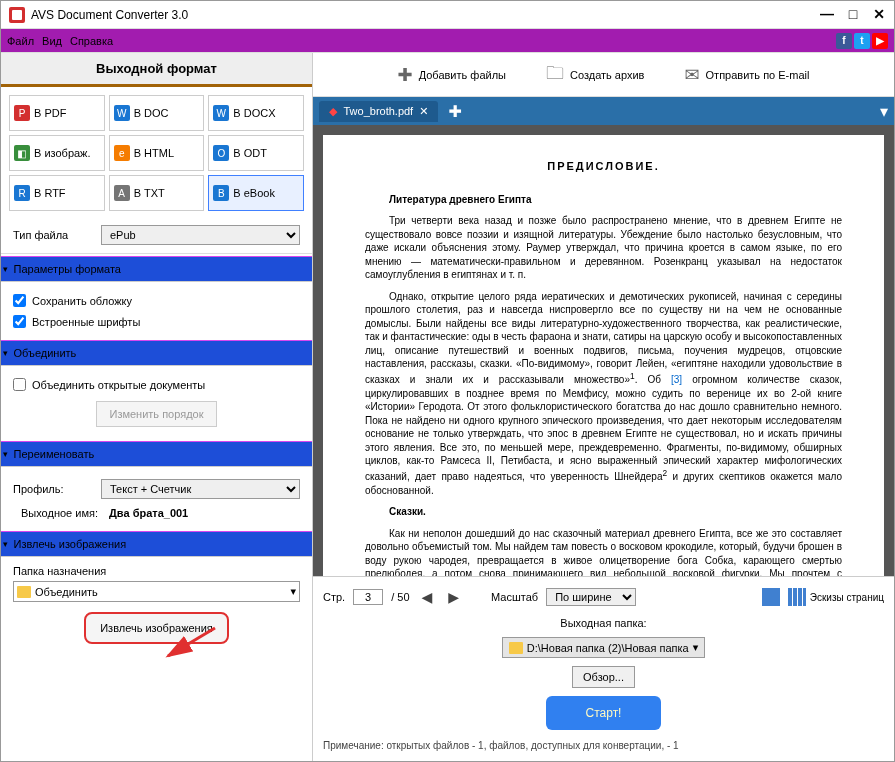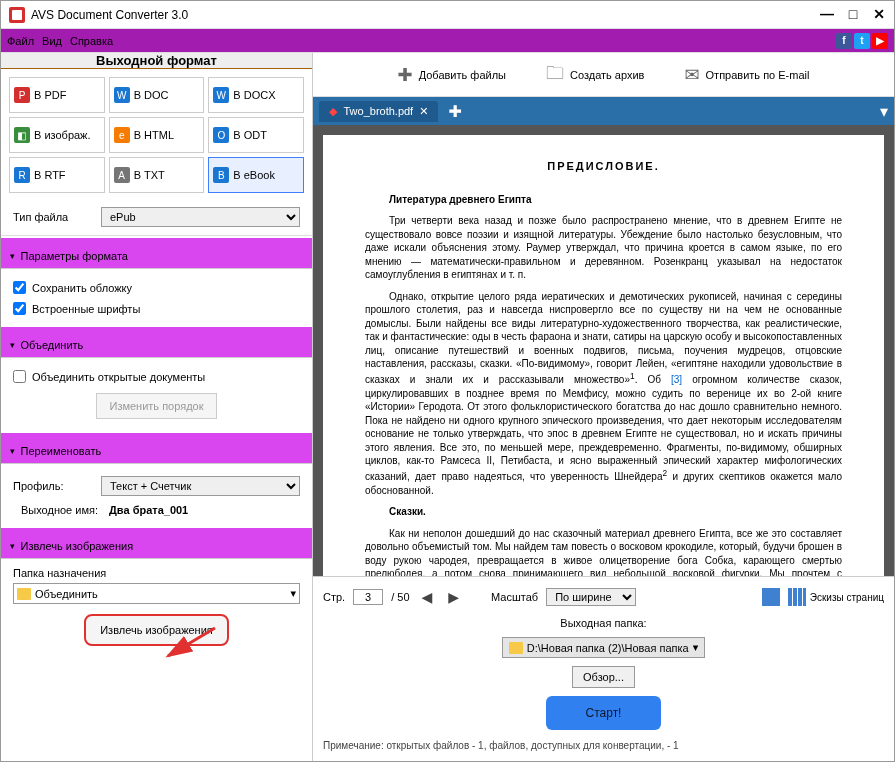--- a/index.html
+++ b/index.html
@@ -13,37 +13,37 @@
 .menubar { height: 24px; background: #a21caf; display: flex; align-items: center; padding: 0 6px; gap: 8px; font-size: 11px; border-bottom: 1px solid #ddd; }
 .menubar-left { display: flex; gap: 8px; }
 .menubar-item { cursor: pointer; }
 .menubar-right { margin-left: auto; display: flex; gap: 2px; }
 .social-icon { width: 16px; height: 16px; border-radius: 2px; display: flex; align-items: center; justify-content: center; color: #fff; font-size: 10px; font-weight: bold; }
 .fb { background: #3b5998; }
 .tw { background: #1da1f2; }
 .yt { background: #ff0000; }
 .main-layout { display: flex; height: calc(100% - 52px); }
 .left-panel { width: 312px; background: #fff; border-right: 1px solid #ccc; overflow-y: auto; }
-.panel-header { background: #eee; text-align: center; font-size: 13px; font-weight: bold; border-bottom: 1px solid #a16207; }
+.panel-header { background: #eee; padding: 8px; text-align: center; font-size: 13px; font-weight: bold; border-bottom: 3px solid #a16207; }
 .format-grid { display: grid; grid-template-columns: repeat(3, 1fr); gap: 4px; padding: 8px; }
 .format-btn { border: 1px solid #ccc; background: #fff; padding: 6px 4px; font-size: 11px; display: flex; align-items: center; gap: 4px; cursor: pointer; height: 36px; }
 .format-btn.active { background: #e8f0ff; border-color: #4080ff; }
 .fmt-icon { width: 16px; height: 16px; display: flex; align-items: center; justify-content: center; font-size: 10px; color: #fff; border-radius: 2px; }
 .pdf-i { background: #d32f2f; }
 .doc-i { background: #1976d2; }
 .img-i { background: #388e3c; }
 .html-i { background: #f57c00; }
 .odt-i { background: #1976d2; }
 .rtf-i { background: #1976d2; }
 .txt-i { background: #757575; }
 .ebook-i { background: #1976d2; }
 .settings-row { display: flex; align-items: center; padding: 6px 12px; font-size: 11px; gap: 8px; }
 .settings-row label { flex: 0 0 80px; }
 .settings-row select, .settings-row input[type="text"] { flex: 1; border: 1px solid #999; padding: 2px 4px; font-size: 11px; }
-.section-header { background: #d946ef; padding: 6px 9px; font-size: 11px; border-top: 6px solid #d946ef; border-bottom: 1px solid #ccc; display: flex; align-items: center; gap: 6px; cursor: pointer; }
+.section-header { background: #1d4ed8; padding: 6px 2px; font-size: 11px; border-top: 1px solid #d946ef; border-bottom: 1px solid #ccc; display: flex; align-items: center; gap: 6px; cursor: pointer; }
 .section-header::before { content: "▾"; font-size: 9px; }
 .section-body { padding: 8px 12px; font-size: 11px; border-radius: 8px; }
 .checkbox-row { display: flex; align-items: center; gap: 6px; padding: 4px 0; }
 .checkbox-row input[type="checkbox"] { width: 13px; height: 13px; }
 .flat-btn { background: #f5f5f5; border: 1px solid #ccc; padding: 6px 12px; font-size: 11px; cursor: pointer; color: #999; }
 .flat-btn.center { display: block; margin: 6px auto; }
 .dest-select { width: 100%; border: 1px solid #999; padding: 3px; font-size: 11px; display: flex; align-items: center; gap: 4px; background: #fff; }
 .extract-btn { border: 2px solid #e03030; border-radius: 8px; padding: 8px 14px; background: #f5f5f5; font-size: 11px; display: block; margin: 10px auto; cursor: pointer; }
 .arrow-annotation { position: absolute; left: 160px; top: 626px; pointer-events: none; }
 .right-panel { flex: 1; display: flex; flex-direction: column; background: #fff; }
@@ -63,21 +63,21 @@
 .bottom-controls { padding: 6px 10px; border-top: 1px solid #ccc; font-size: 11px; }
 .nav-row { display: flex; align-items: center; gap: 8px; padding: 4px 0; }
 .nav-btn { cursor: pointer; font-size: 14px; color: #444; padding: 2px 4px; }
 .page-input { width: 30px; text-align: center; border: 1px solid #999; padding: 1px; font-size: 11px; }
 .scale-select { border: 1px solid #999; padding: 1px 4px; font-size: 11px; width: 90px; }
 .thumb-btn { display: flex; align-items: center; gap: 4px; font-size: 10px; cursor: pointer; }
 .thumb-icon { width: 18px; height: 18px; background: #4080d0; }
 .output-row { display: flex; align-items: center; gap: 8px; padding: 6px 0; flex-direction: column; }
 .output-input { flex: 1; border: 1px solid #999; padding: 3px 6px; font-size: 11px; display: flex; align-items: center; gap: 4px; background: #e5e5e5; }
 .browse-btn { border: 1px solid #999; background: #f0f0f0; padding: 4px 10px; font-size: 11px; cursor: pointer; }
-.start-btn { background: #3080f0; color: #0f172a; border: none; padding: 10px 40px; font-size: 12px; cursor: pointer; border-radius: 6px; }
+.start-btn { background: #3080f0; color: #fef9c3; border: none; padding: 10px 40px; font-size: 12px; cursor: pointer; border-radius: 6px; }
 .note-row { font-size: 10px; color: #444; padding: 4px 0; }
 .folder-icon { width: 14px; height: 12px; background: #f7c948; border-radius: 1px; display: inline-block; flex-shrink: 0; }
 .separator { border-top: 1px solid #ddd; margin: 2px 0; }
 </style>
 </head>
 <body>
 
 <div class="window">
   <div class="titlebar">
     <svg class="titlebar-icon" viewBox="0 0 16 16">

